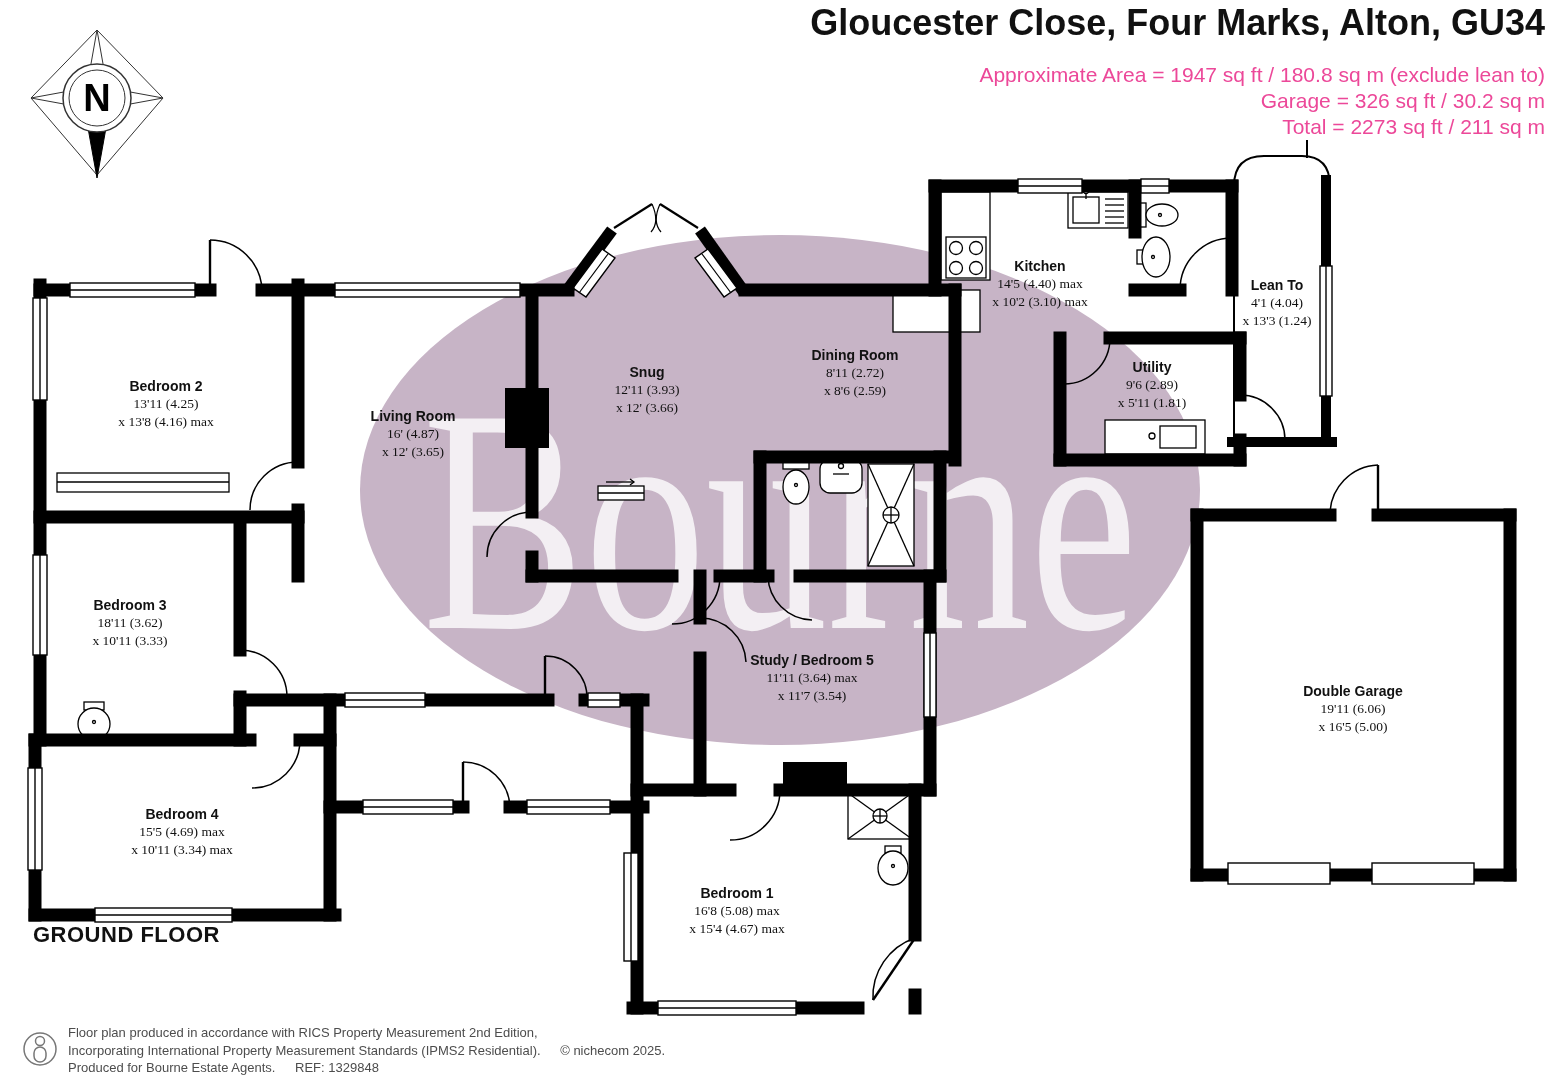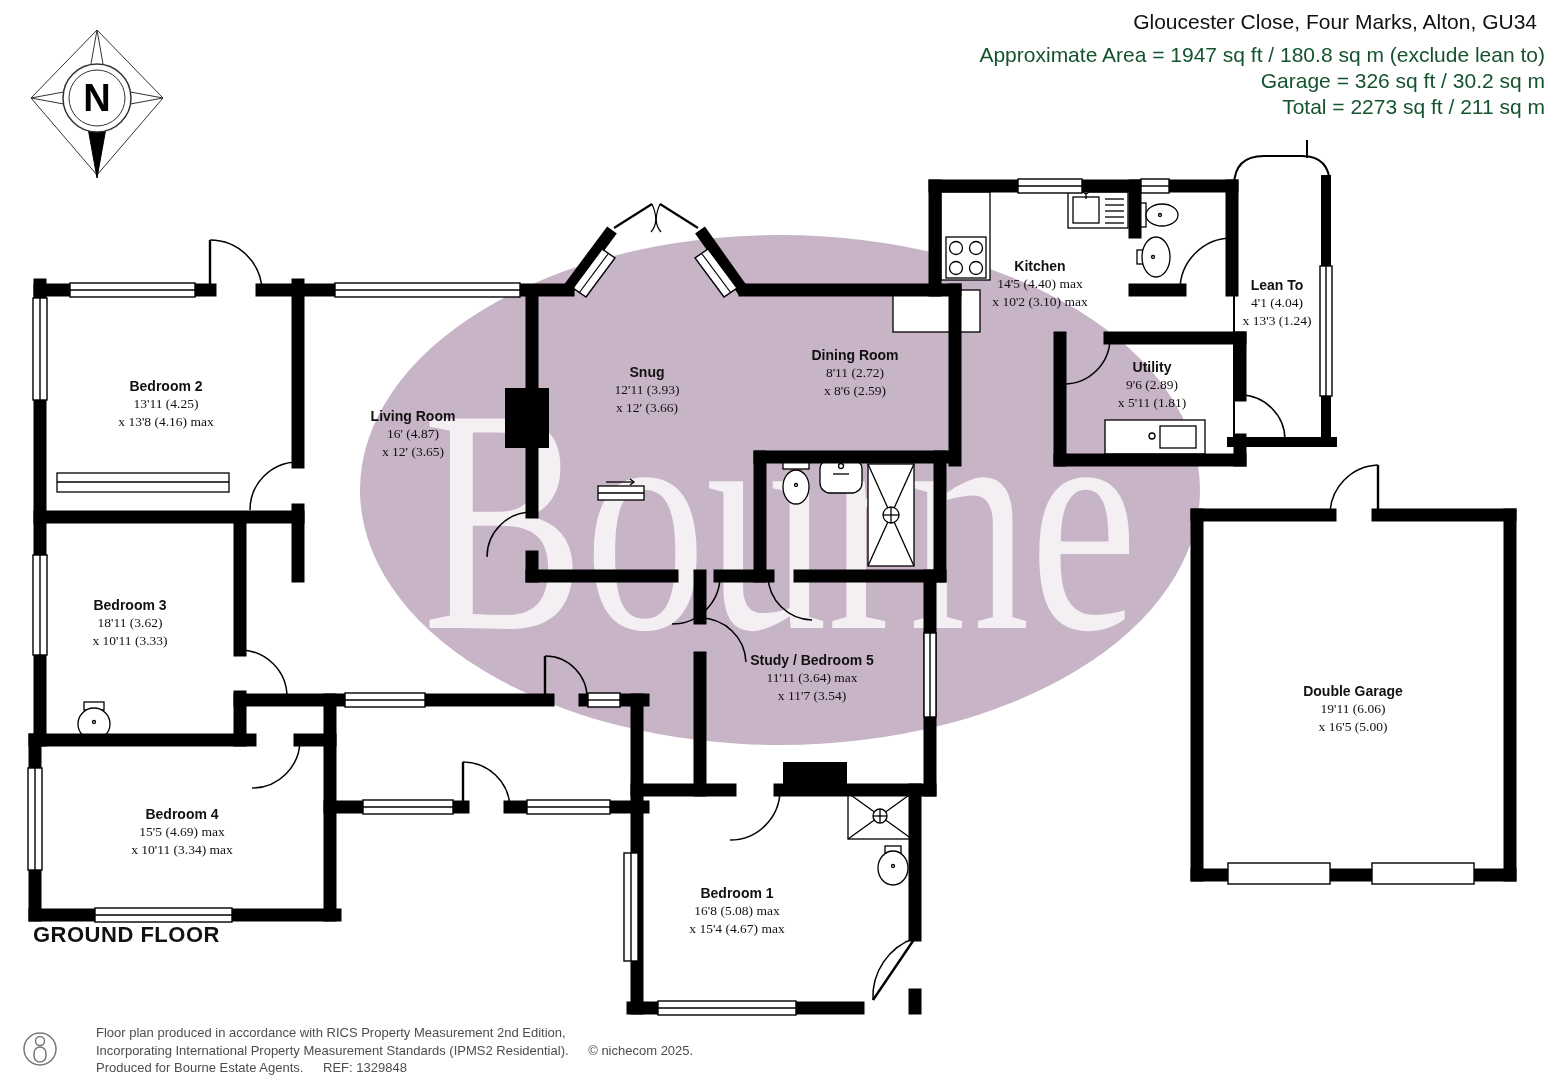--- a/index.html
+++ b/index.html
@@ -1,29 +1,29 @@
 <!DOCTYPE html>
 <html><head>
 <meta charset="utf-8">
 <style>
   html,body{margin:0;padding:0;background:#fff;}
   .stage{position:relative;width:1555px;height:1080px;background:#fff;overflow:hidden;
          font-family:"Liberation Sans", sans-serif;color:#111;}
   .stage svg{position:absolute;left:0;top:0;}
   .hdr{position:absolute;right:10px;top:2px;text-align:right;}
-  .hdr h1{margin:8px;font-size:21px;font-weight:normal;letter-spacing:0;color:#111;}
-  .hdr .area{font-size:21px;margin-top:0;color:#14532d;}
+  .hdr h1{margin:0;font-size:36px;font-weight:bold;letter-spacing:0;color:#111;}
+  .hdr .area{font-size:21px;margin-top:18px;color:#ec4899;}
   .hdr .area div{line-height:26px;}
   .hdr .disc{font-size:13.5px;margin-top:9px;color:#111;}
   .room-label{position:absolute;transform:translateX(-50%);text-align:center;
               font-size:13.5px;line-height:18px;white-space:nowrap;color:#111;}
   .room-label b{display:block;font-size:14px;}
   .room-label span{display:block;font-family:Liberation Serif, serif;}
   .floor-label{position:absolute;left:33px;top:922px;font-size:22px;font-weight:bold;letter-spacing:.5px;}
-  .footer{position:absolute;left:96px;top:1024px;font-size:13px;line-height:17.5px;color:#4d4d4d;}
+  .footer{position:absolute;left:68px;top:1024px;font-size:13px;line-height:17.5px;color:#4d4d4d;}
   .footer .gap{display:inline-block;width:16px;}
 </style>
 </head>
 <body>
 
 <div class="stage">
 
   <svg width="1555" height="1080" viewBox="0 0 1555 1080">
 
     <g>

